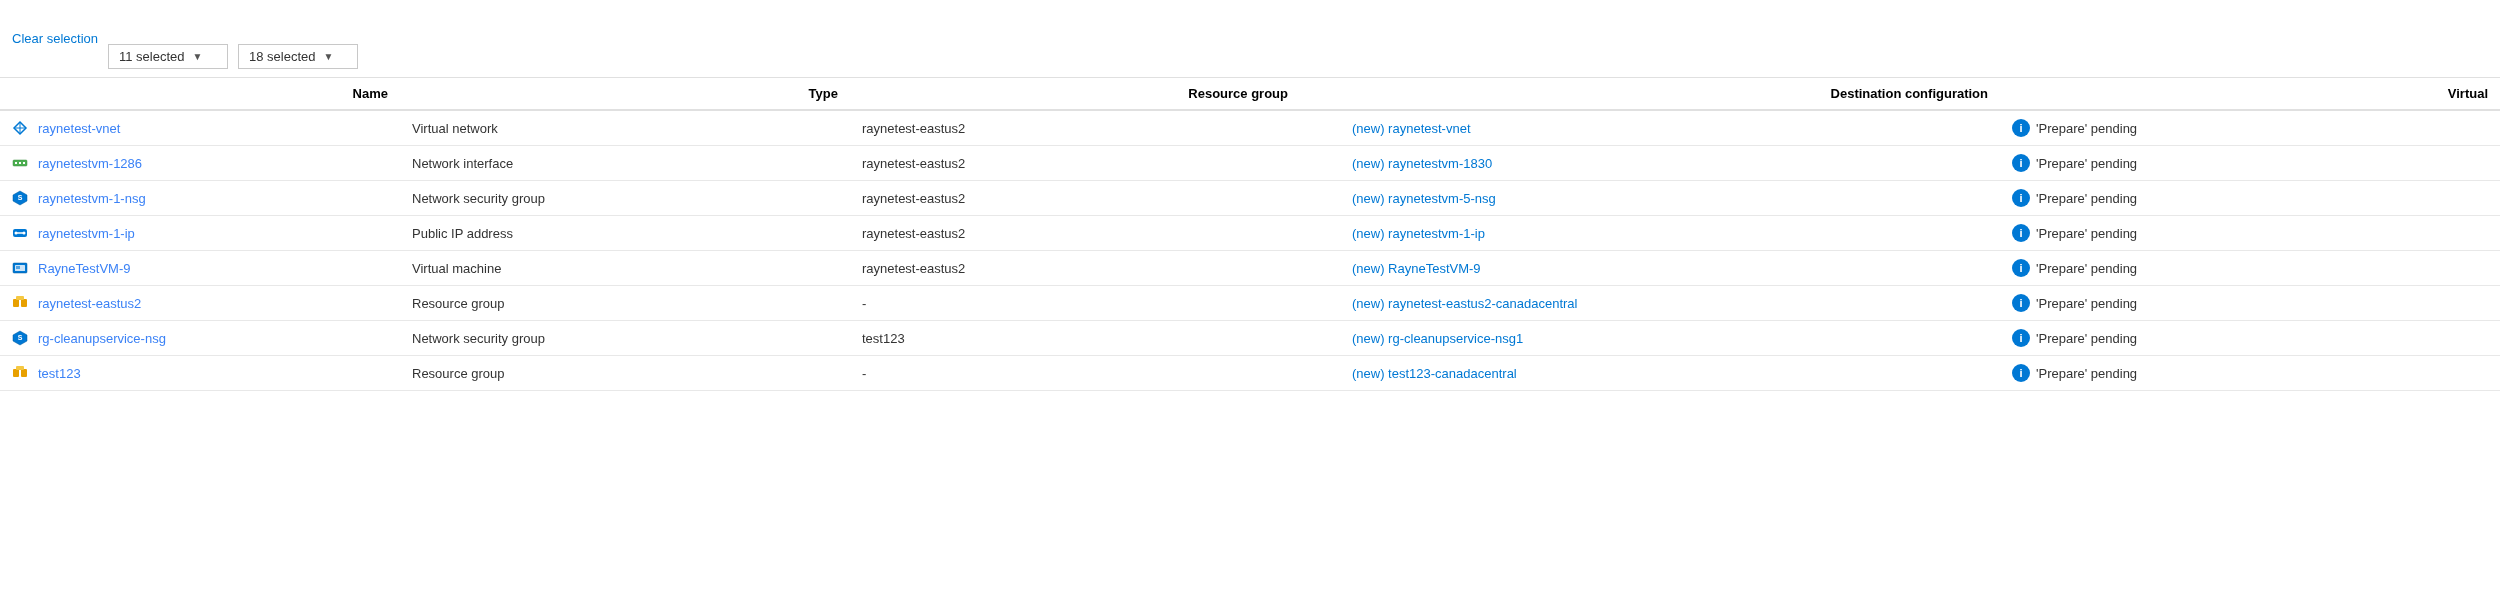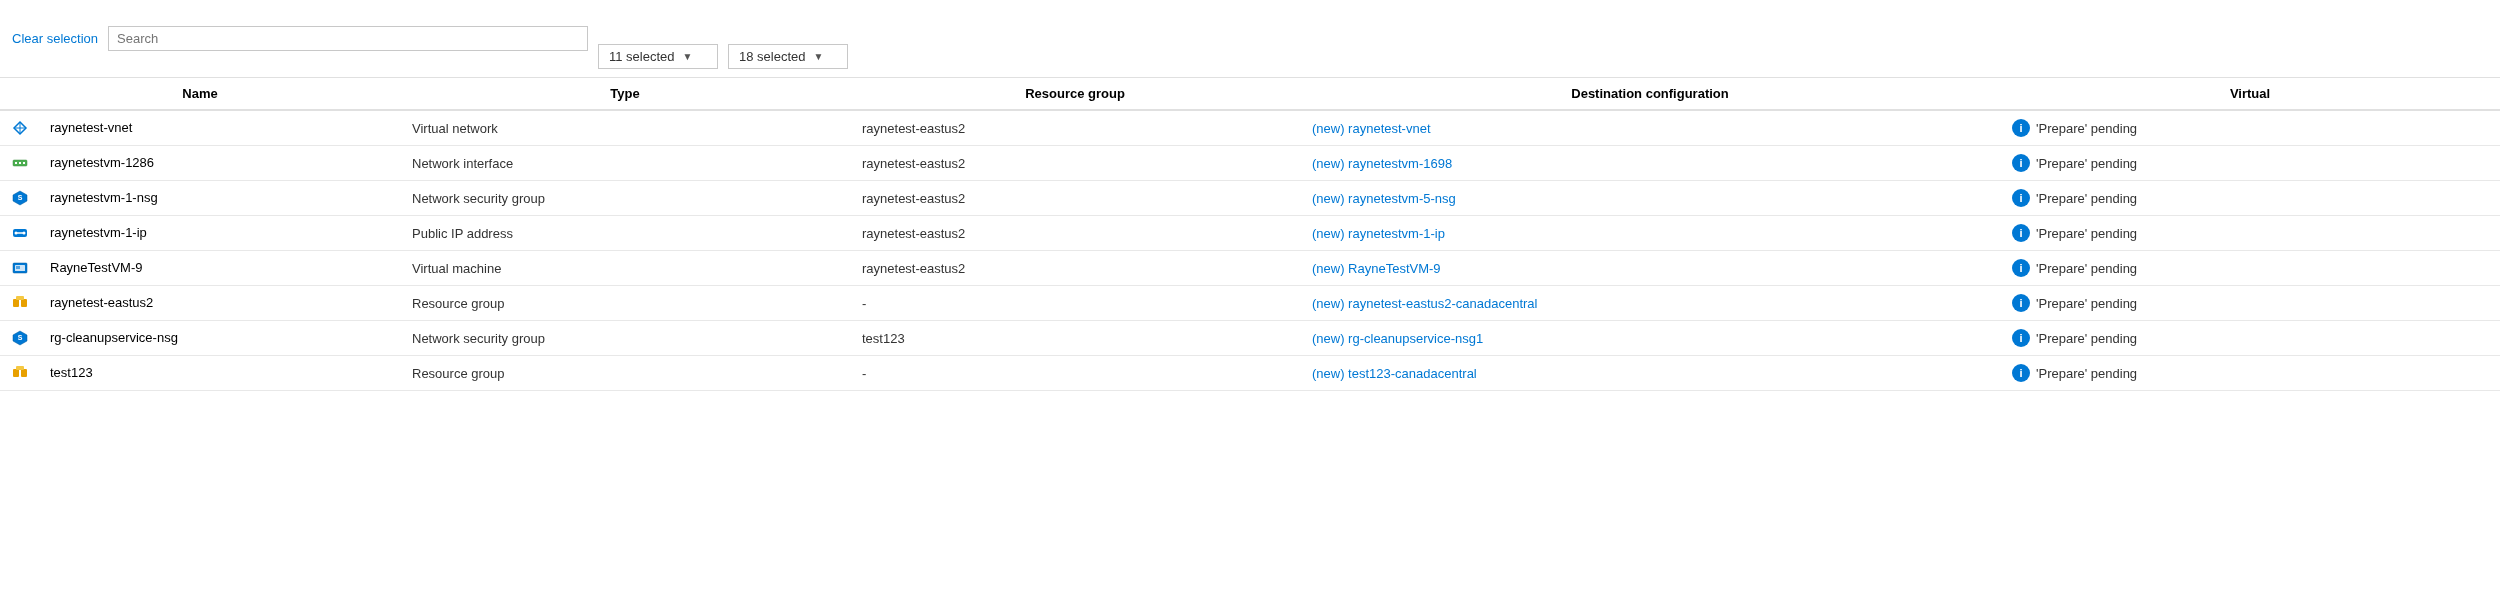--- a/index.html
+++ b/index.html
@@ -60,54 +60,55 @@
       overflow-x: auto;
     }
     table {
       width: 100%;
       border-collapse: collapse;
     }
     thead tr {
       border-bottom: 2px solid #e0e0e0;
     }
     thead th {
-      text-align: center;
+      text-align: right;
       padding: 8px 12px;
       font-weight: 600;
       font-size: 13px;
       color: #000;
       white-space: nowrap;
     }
     tbody tr {
       border-bottom: 1px solid #e8e8e8;
     }
     tbody td {
       padding: 8px 12px;
       font-size: 13px;
       vertical-align: middle;
     }
     .resource-name {
-      color: #000000;
+      color: #3b82f6;
       cursor: pointer;
       display: flex;
-      align-items: flex-start;
-      gap: 22px;
+      align-items: center;
+      gap: 10px;
       white-space: nowrap;
     }
     .resource-icon {
       width: 16px;
       height: 16px;
       display: inline-flex;
       align-items: center;
       justify-content: center;
       flex-shrink: 0;
     }
     .dest-config {
       color: #0078d4;
       cursor: pointer;
+      margin-left: 40px;
     }
     .status-cell {
       display: flex;
       align-items: center;
       gap: 6px;
       white-space: nowrap;
     }
     .info-icon {
       width: 18px;
       height: 18px;
@@ -125,23 +126,20 @@
     .col-type { width: 18%; }
     .col-rg { width: 18%; }
     .col-dest { width: 28%; }
     .col-status { width: 20%; }
   </style>
 </head>
 <body>
 
 <div class="toolbar">
   <a class="clear-selection">Clear selection</a>
-  <div class="search-box">
-    <input type="text" placeholder="Search" style="">
-  </div>
   <div class="dropdown">
     <span>11 selected</span>
     <span class="chevron">▼</span>
   </div>
   <div class="dropdown">
     <span>18 selected</span>
     <span class="chevron">▼</span>
   </div>
 </div>
 
@@ -192,21 +190,21 @@
                   <rect x="7" y="7" width="2" height="2" fill="#fff"></rect>
                   <rect x="11" y="7" width="2" height="2" fill="#fff"></rect>
                 </svg>
               </span>
         <span>raynetestvm-1286</span>
       </span>
     </td>
     <td>Network interface</td>
     <td>raynetest-eastus2</td>
     <td>
-      <span class="dest-config">(new) raynetestvm-1698</span>
+      <span class="dest-config">(new) raynetestvm-1830</span>
     </td>
     <td>
       <span class="status-cell">
         <span class="info-icon">i</span>
         <span>'Prepare' pending</span>
       </span>
     </td>
   </tr>
         <tr>
     <td>

